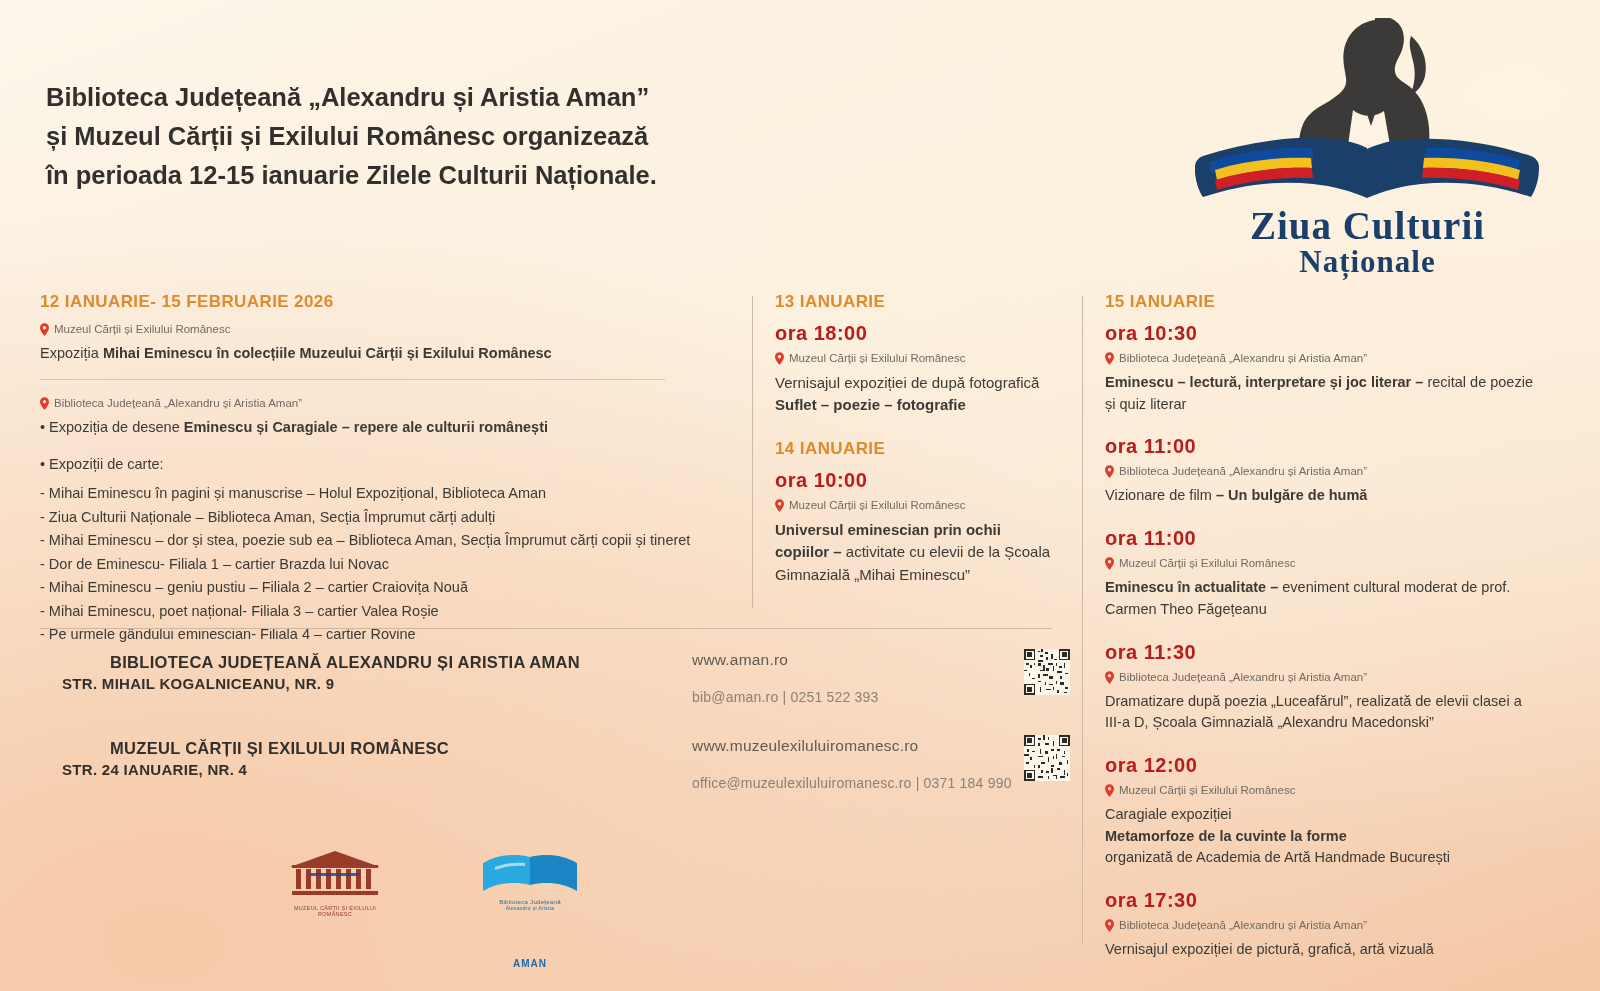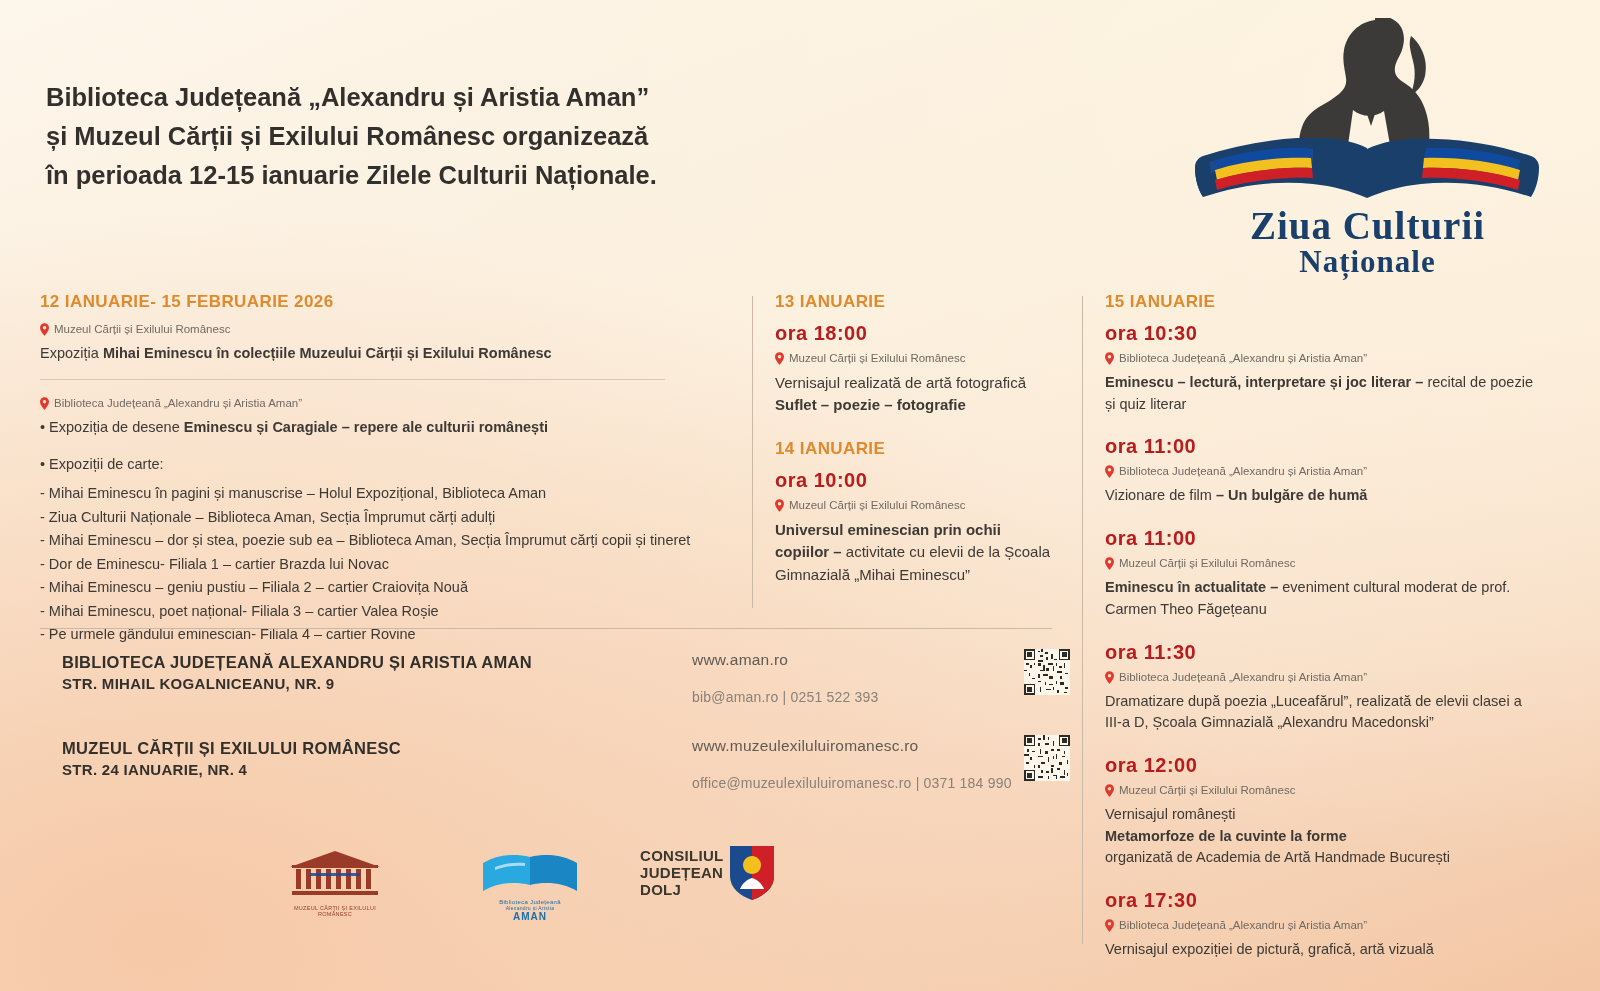--- a/index.html
+++ b/index.html
@@ -67,21 +67,21 @@
   .list-line{font-size:14.5px;line-height:1.62;color:#3d3a36;}
   .hr-soft{height:1px;background:#d9c8b5;margin:14px 0 16px 0;width:100%;}
   .blk{margin-bottom:20px;}
 
   .mid-txt{font-size:15px;line-height:1.5;}
 
   
   .footer{position:absolute;left:40px;top:628px;width:1020px;}
   .foot-rule{height:1px;background:#cbb9a5;width:1012px;margin-bottom:24px;}
   .org{margin-left:22px;}
-  .org-name{font-size:16.5px;font-weight:bold;letter-spacing:.3px;color:#33302c;}
+  .org-name{font-size:16.5px;font-weight:bold;letter-spacing:.3px;color:#33302c;margin-left:48px;}
   .org-addr{font-size:15px;font-weight:bold;letter-spacing:.3px;color:#33302c;margin-top:3px;}
   .contact{position:absolute;left:630px;}
   .www{font-size:15.5px;color:#5f5a54;letter-spacing:.2px;}
   .mail{font-size:14px;color:#8a8178;margin-top:20px;letter-spacing:.2px;text-align:right;}
   .qr{position:absolute;width:46px;height:46px;}
 
   
   .blogos{position:absolute;left:280px;top:845px;width:520px;height:70px;}
   .mini-cap{font-size:5.5px;color:#9a3b2a;text-align:center;letter-spacing:.3px;}
 
@@ -174,21 +174,21 @@
   <div class="col-mid">
     <div class="date-head">13 IANUARIE</div>
     <div class="hour">ora 18:00</div>
     <div class="loc">
       <svg class="pin" viewBox="0 0 10 14">
           <path fill="#e03a2f" d="M5 0C2.2 0 0 2.2 0 5c0 3.6 5 9 5 9s5-5.4 5-9c0-2.8-2.2-5-5-5zm0 6.9A1.9 1.9 0 1 1 5 3.1a1.9 1.9 0 0 1 0 3.8z"></path>
         </svg>
       <span>Muzeul Cărții și Exilului Românesc</span>
     </div>
     <div class="mid-txt blk">
-      <span>Vernisajul realizată de artă fotografică </span><b>Suflet – poezie – fotografie</b>
+      <span>Vernisajul expoziției de după fotografică </span><b>Suflet – poezie – fotografie</b>
     </div>
 
     <div class="date-head" style="margin-top:22px;">14 IANUARIE</div>
     <div class="hour">ora 10:00</div>
     <div class="loc">
       <svg class="pin" viewBox="0 0 10 14">
           <path fill="#e03a2f" d="M5 0C2.2 0 0 2.2 0 5c0 3.6 5 9 5 9s5-5.4 5-9c0-2.8-2.2-5-5-5zm0 6.9A1.9 1.9 0 1 1 5 3.1a1.9 1.9 0 0 1 0 3.8z"></path>
         </svg>
       <span>Muzeul Cărții și Exilului Românesc</span>
     </div>
@@ -251,21 +251,21 @@
     </div>
 
     <div class="blk">
       <div class="hour">ora 12:00</div>
       <div class="loc">
         <svg class="pin" viewBox="0 0 10 14">
             <path fill="#e03a2f" d="M5 0C2.2 0 0 2.2 0 5c0 3.6 5 9 5 9s5-5.4 5-9c0-2.8-2.2-5-5-5zm0 6.9A1.9 1.9 0 1 1 5 3.1a1.9 1.9 0 0 1 0 3.8z"></path>
           </svg>
         <span>Muzeul Cărții și Exilului Românesc</span>
       </div>
-      <div class="body-txt">Vernisajul românești</div>
+      <div class="body-txt">Caragiale expoziției</div>
       <div class="body-txt" style="font-weight:bold;">Metamorfoze de la cuvinte la forme</div>
       <div class="body-txt">organizată de Academia de Artă Handmade București</div>
     </div>
 
     <div class="blk">
       <div class="hour">ora 17:30</div>
       <div class="loc">
         <svg class="pin" viewBox="0 0 10 14">
             <path fill="#e03a2f" d="M5 0C2.2 0 0 2.2 0 5c0 3.6 5 9 5 9s5-5.4 5-9c0-2.8-2.2-5-5-5zm0 6.9A1.9 1.9 0 1 1 5 3.1a1.9 1.9 0 0 1 0 3.8z"></path>
           </svg>
@@ -428,29 +428,18 @@
     </div>
 
     <div style="position:absolute;left:195px;top:2px;width:110px;">
       <svg width="110" height="48" viewBox="0 0 110 48">
         <path fill="#2aa8e0" d="M8 16c14-8 30-10 47-6v28c-17-4-33-2-47 6z"></path>
         <path fill="#1b86c4" d="M102 16c-14-8-30-10-47-6v28c17-4 33-2 47 6z"></path>
         <path fill="#ffffff" d="M20 20c10-4 20-5 30-4v3c-10-1-20 0-30 4z" opacity=".6"></path>
       </svg>
       <div class="mini-cap" style="color:#1b6ea8;font-size:6px;">Biblioteca Județeană</div>
       <div class="mini-cap" style="color:#1b6ea8;font-size:5px;">Alexandru și Aristia</div>
-      <div class="mini-cap" style="color:#1b6ea8;font-size:10px;font-weight:bold;letter-spacing:1px;">AMAN</div>
-    </div>
-  </div>
-
-  <div class="cj" style="width:160px;height:62px;">
-    <div class="cj-txt">CONSILIUL</div>
-    <div class="cj-txt">JUDEȚEAN</div>
-    <div class="cj-txt">DOLJ</div>
-    <svg class="cj-shield" viewBox="0 0 52 56">
-      <path fill="#1b4a8f" d="M4 2h44v30c0 12-10 20-22 24C14 52 4 44 4 32z"></path>
-      <path fill="#cf2027" d="M26 2h22v30c0 12-10 20-22 24z"></path>
-      <path fill="#f3c11f" d="M26 12c5 0 9 4 9 9s-4 9-9 9-9-4-9-9 4-9 9-9z"></path>
-      <path fill="#ffffff" d="M26 34c6 2 10 6 12 11H14c2-5 6-9 12-11z"></path>
-    </svg>
-  </div>
+      <div class="mini-cap" style="color:#1b6ea8;font-size:10px;font-weight:bold;letter-spacing:1px;margin-top:47px;">AMAN</div>
+    </div>
+  </div>
+
 
 </div>
 
 </body></html>

